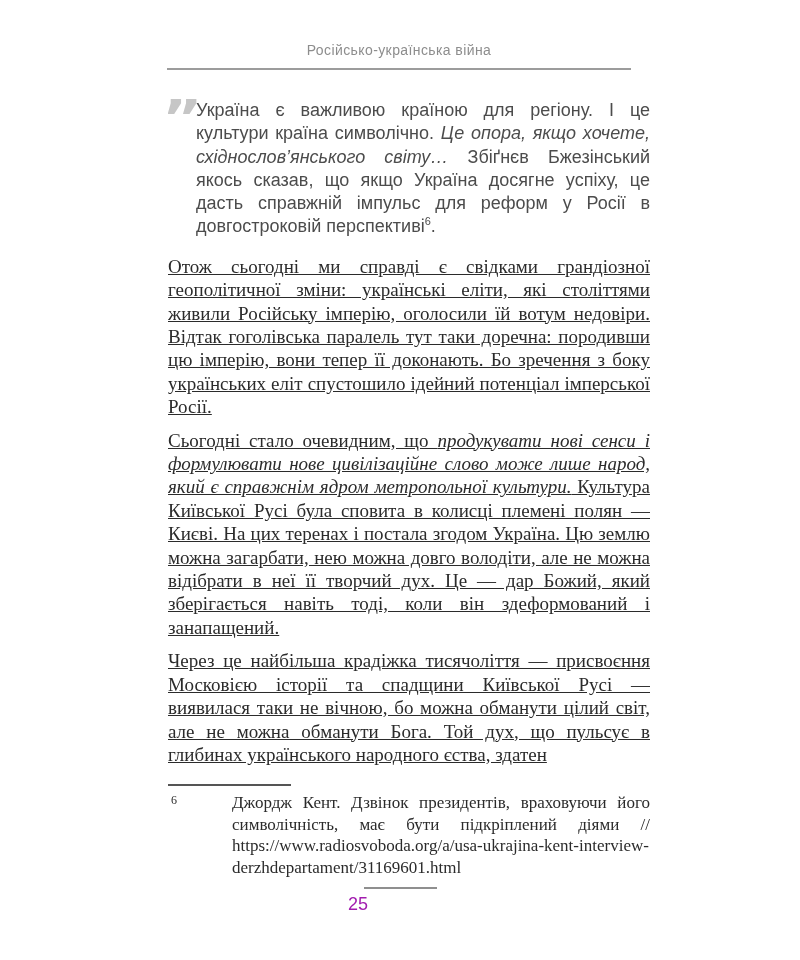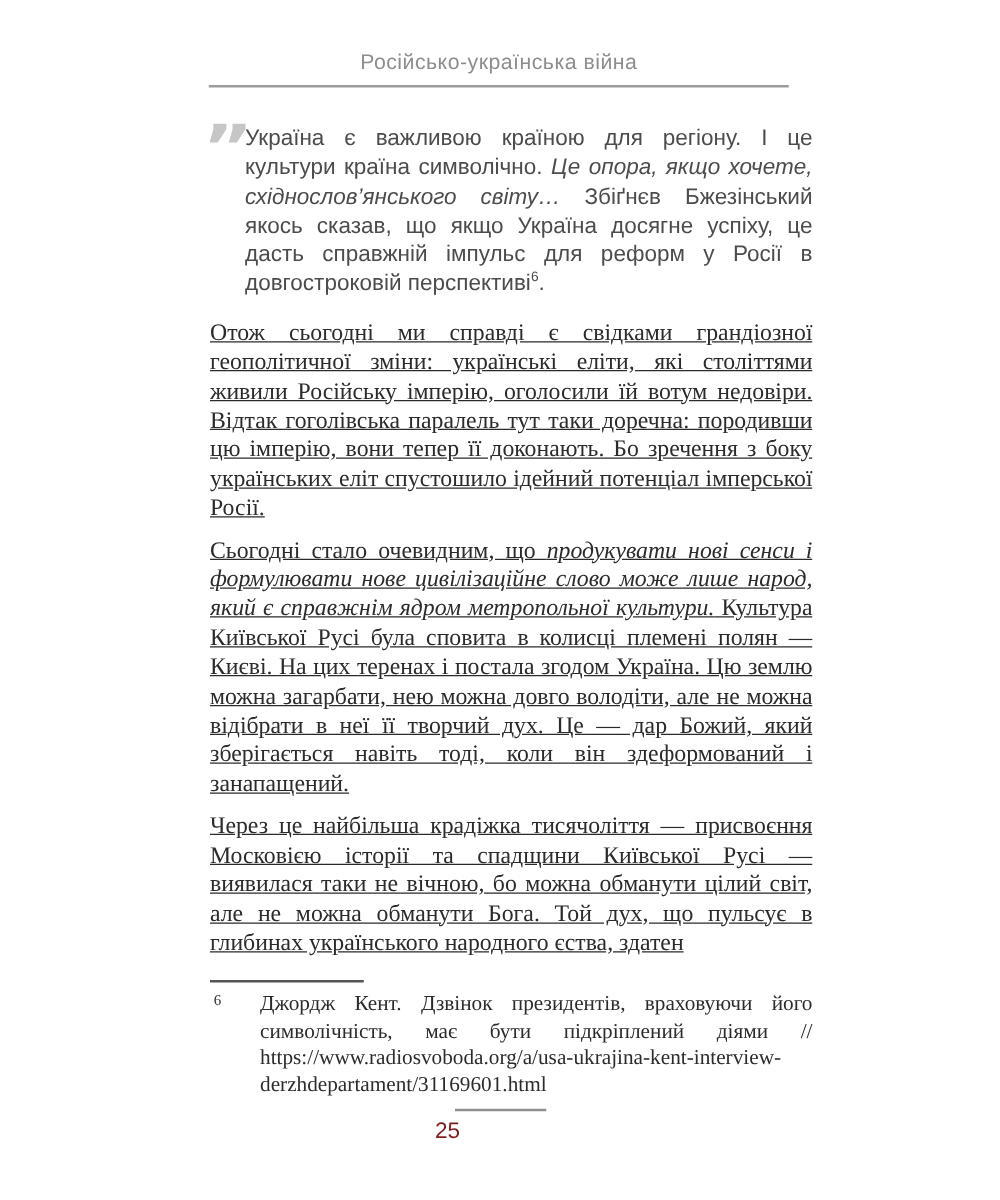--- a/index.html
+++ b/index.html
@@ -17,21 +17,21 @@
   }
 
   
   .running-head {
     position: absolute;
     top: 40px;
     left: 167px;
     width: 464px;
     text-align: center;
     font-family: "Liberation Sans", sans-serif;
-    font-size: 17px;
+    font-size: 14px;
     line-height: 20px;
     letter-spacing: 0.4px;
     color: #8d8d8d;
     border-bottom: 2px solid #9c9c9c;
     padding-bottom: 8px;
   }
 
   
   .content {
     position: absolute;
@@ -109,39 +109,40 @@
     box-sizing: border-box;
   }
   .footnote-text {
     flex: 1;
     font-family: "Liberation Serif", serif;
     font-size: 17px;
     line-height: 21.6px;
     color: #2b2b2b;
     text-align: justify;
     overflow-wrap: anywhere;
+    margin-left: 24px;
   }
 
   
   .pagenum-rule {
     position: absolute;
     top: 887px;
     left: 364px;
     width: 73px;
     border-top: 2px solid #8f8f8f;
   }
   .page-number {
     position: absolute;
     top: 894px;
     left: 0;
     width: 716px;
     text-align: center;
     font-family: "Liberation Sans", sans-serif;
     font-size: 18px;
-    color: #7f1d1d;
+    color: #a21caf;
   }
 </style>
 </head>
 <body>
 
 <div class="page">
 
   <div class="running-head">Російсько-українська війна</div>
 
   <div class="content">

